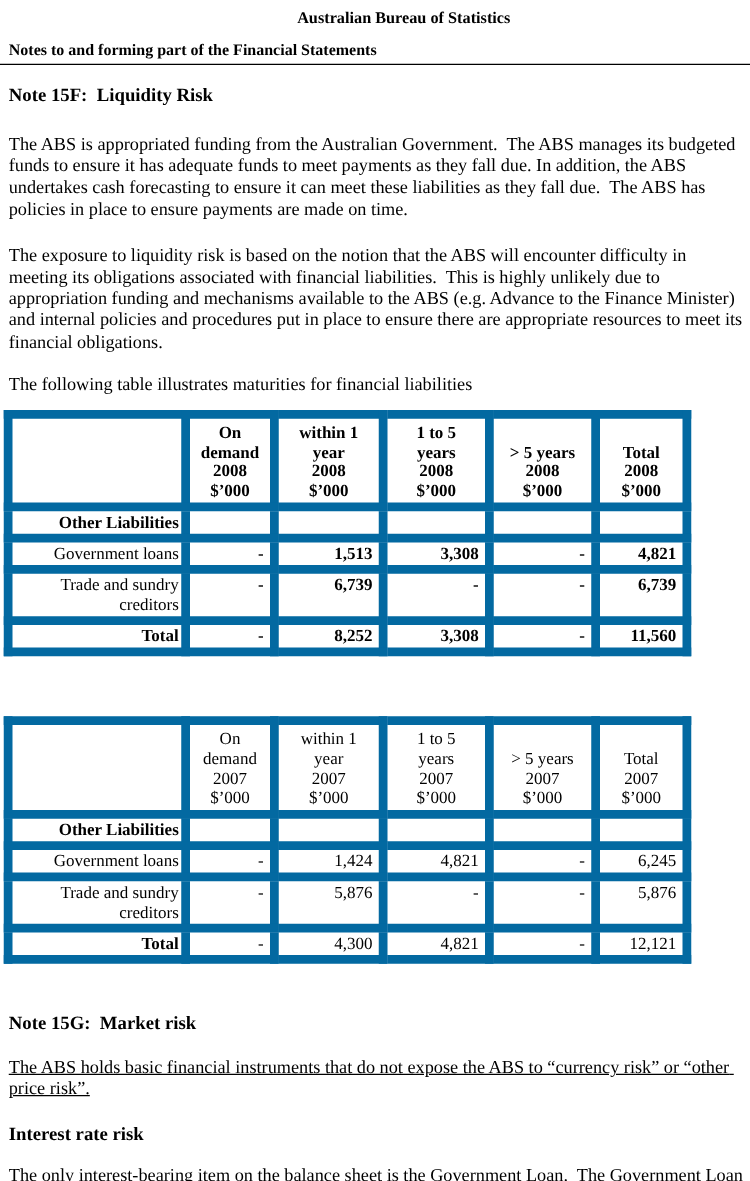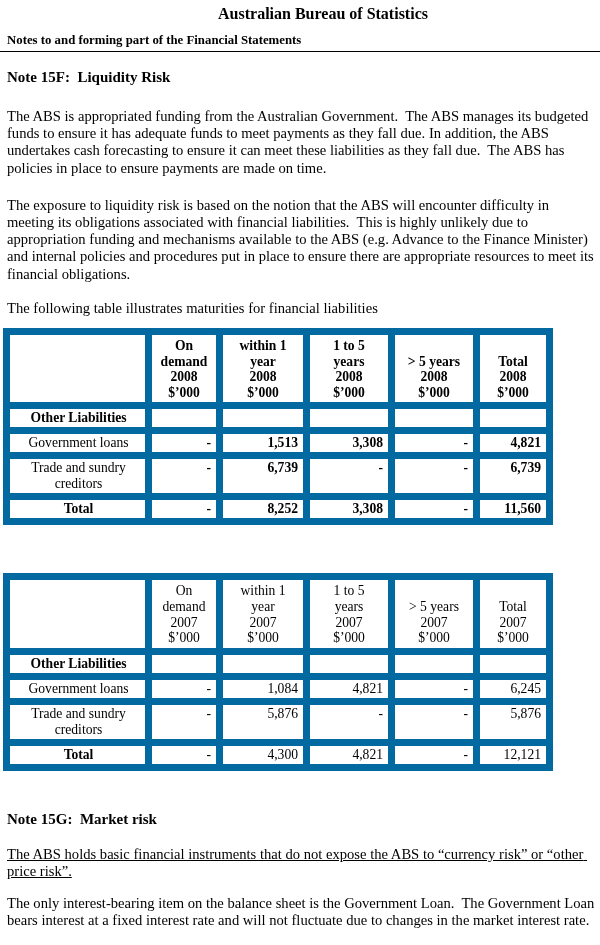--- a/index.html
+++ b/index.html
@@ -9,21 +9,21 @@
     margin: 0 auto;
     background: #ffffff;
     color: #000000;
     font-family: "Liberation Serif", "DejaVu Serif", serif;
     overflow: hidden;
     position: relative;
   }
   .org-title {
     text-align: center;
     font-weight: bold;
-    font-size: 16px;
+    font-size: 13px;
     padding-top: 7px;
     line-height: 14px;
     margin-left: 46px;
   }
   .doc-subtitle {
     font-weight: bold;
     font-size: 12.8px;
     line-height: 14px;
     margin-top: 12px;
     padding: 0 0 4px 7px;
@@ -71,21 +71,21 @@
     padding: 3px 1px 2px 1px;
     height: 67px;
   }
   .t2008 th { font-weight: bold; }
   .t2007 th { font-weight: normal; }
   .fin-table td {
     vertical-align: top;
     line-height: 16px;
     padding: 1px 2px;
   }
-  .fin-table td.lbl { text-align: center; padding-left: 4px; }
+  .fin-table td.lbl { text-align: right; padding-left: 4px; }
   .fin-table td.num { text-align: right; padding-right: 5px; }
   .t2008 td.num { font-weight: bold; }
   .fin-table .b { font-weight: bold; }
   .fin-table tr.r-section { height: 19px; }
   .fin-table tr.r-data { height: 19px; }
   .fin-table tr.r-total { height: 20px; }
 </style>
 </head>
 <body>
 
@@ -204,21 +204,21 @@
       <td class="lbl b">Other Liabilities</td>
       <td></td>
       <td></td>
       <td></td>
       <td></td>
       <td></td>
     </tr>
     <tr class="r-data">
       <td class="lbl">Government loans</td>
       <td class="num">-</td>
-      <td class="num">1,084</td>
+      <td class="num">1,424</td>
       <td class="num">4,821</td>
       <td class="num">-</td>
       <td class="num">6,245</td>
     </tr>
     <tr class="r-data">
       <td class="lbl">Trade and sundry creditors</td>
       <td class="num">-</td>
       <td class="num">5,876</td>
       <td class="num">-</td>
       <td class="num">-</td>
@@ -232,16 +232,17 @@
       <td class="num">-</td>
       <td class="num">12,121</td>
     </tr>
   </tbody>
     </table>
 
   <div class="note-heading g">Note 15G:  Market risk</div>
 
   <p class="body-text mt-p4">The ABS holds basic financial instruments that do not expose the ABS to “currency risk” or “other price risk”.</p>
 
+  <div class="note-heading irr">Interest rate risk</div>
 
   <p class="body-text mt-p5">The only interest-bearing item on the balance sheet is the Government Loan.  The Government Loan bears interest at a fixed interest rate and will not fluctuate due to changes in the market interest rate.</p>
 
 </div>
 
 </body></html>

